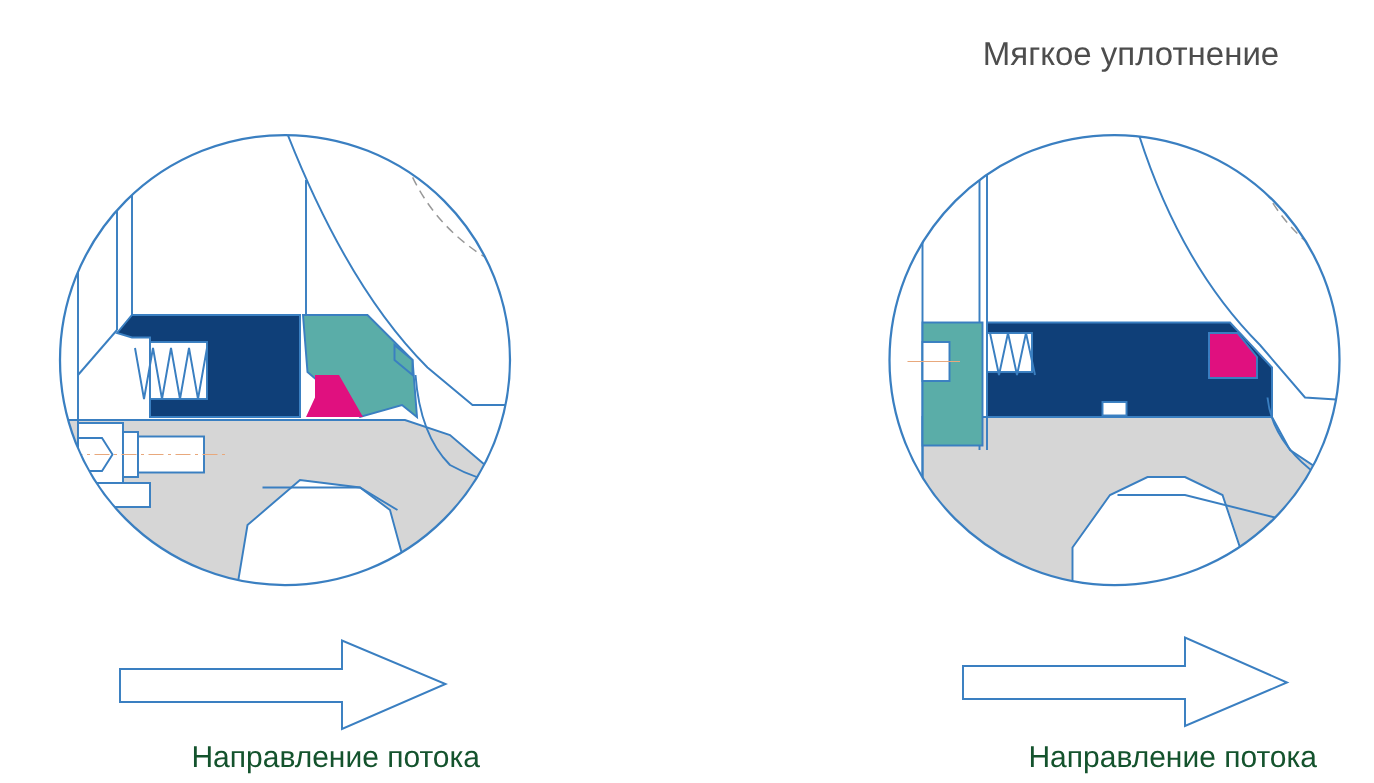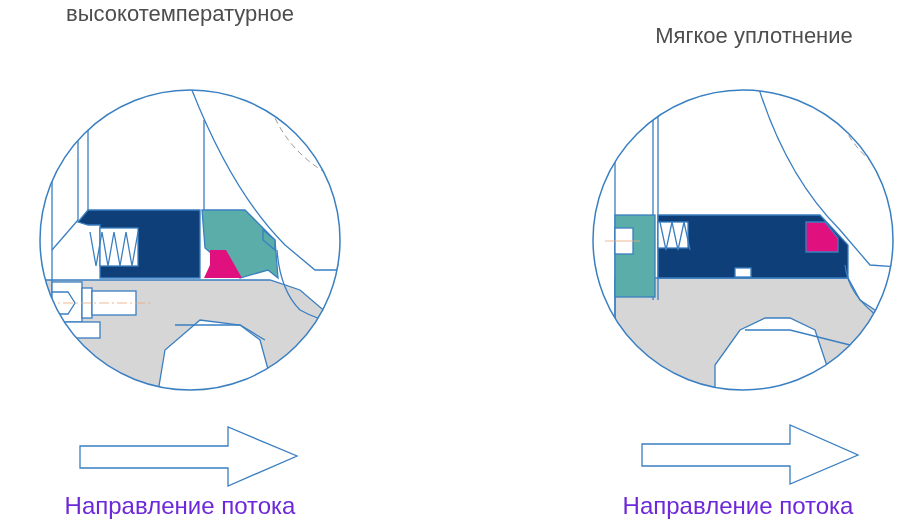--- a/index.html
+++ b/index.html
@@ -1,25 +1,24 @@
 <!DOCTYPE html>
 <html><head>
   <meta charset="utf-8">
   <style>
     html, body { margin: 0; padding: 0; background: #ffffff; }
     body { width: 916px; height: 522px; position: relative; overflow: hidden; font-family: "Liberation Sans", sans-serif; }
     .title { position: absolute; color: #4d4d4d; font-size: 22px; text-align: center; line-height: 27px; }
-    .caption { position: absolute; color: #6d28d9; font-size: 24px; text-align: center; line-height: 27px; }
+    .caption { position: absolute; color: #14532d; font-size: 20px; text-align: right; line-height: 27px; }
     svg { position: absolute; left: 0; top: 0; }
   </style>
 </head>
 <body>
 
 <div class="title" style="left:0; top:0; width:360px;">
-  <div>высокотемпературное</div>
 </div>
 <div class="title" style="left:614px; top:22px; width:280px;">
   <div>Мягкое уплотнение</div>
 </div>
 
 <svg width="916" height="522" viewBox="0 0 916 522">
   <defs>
     <clipPath id="clipL">
         <circle cx="190" cy="240" r="150"></circle>
       </clipPath>

